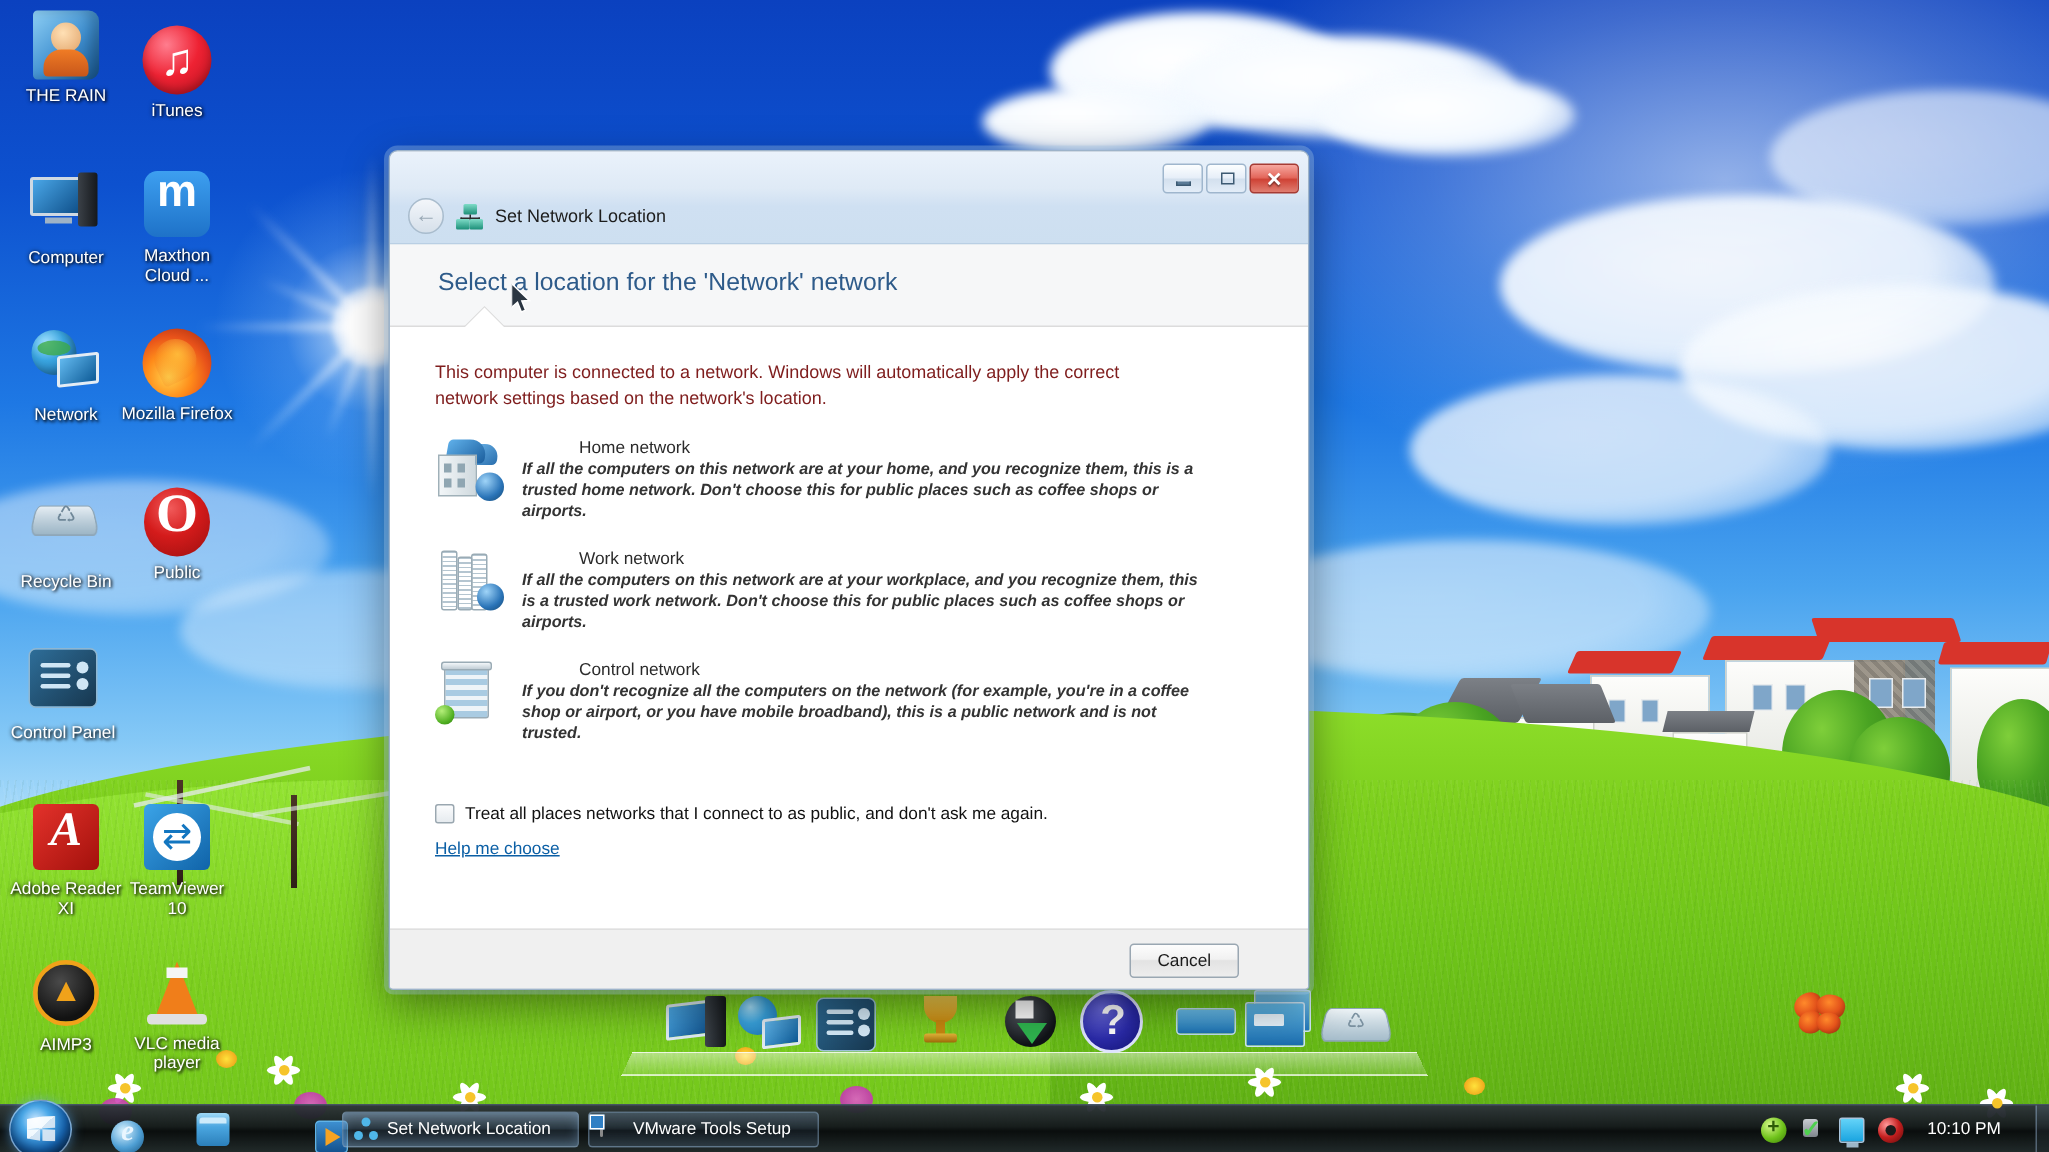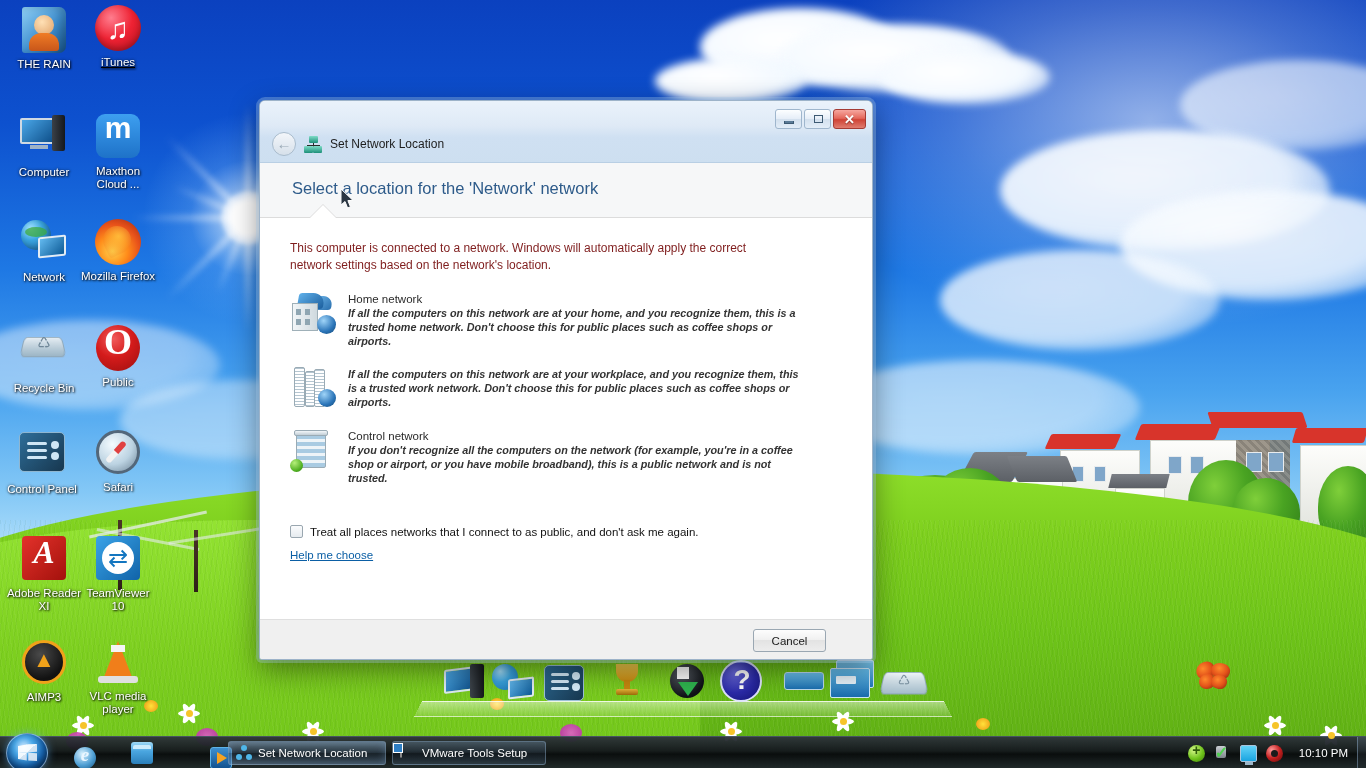--- a/index.html
+++ b/index.html
@@ -285,21 +285,21 @@
     border-bottom:14px solid #dcdcdc; z-index:0;
   }
 
   .dlg-body { background:#ffffff; height:401px; position:relative; padding:22px 30px 0 30px; }
   .intro { font-size:12px; color:#7f1d1d; line-height:17px; max-width:470px; }
 
   .net-opt { display:flex; margin-top:17px; cursor:default; }
   .net-opt:first-of-type { margin-top:22px; }
   .net-icon { width:46px; height:46px; flex:0 0 46px; margin-right:12px; position:relative; }
   .net-txt { padding-top:2px; }
-  .net-name { font-size:11.5px; color:#2b2b2b; font-weight:normal; margin-bottom:1px; }
+  .net-name { font-size:11.5px; color:#2b2b2b; font-weight:normal; margin-bottom:1px;margin-left:38px; }
   .net-desc { font-size:10.8px; color:#333; font-style:italic; font-weight:bold; line-height:14px; max-width:452px; }
 
   
   .nh-body{position:absolute;left:2px;top:12px;width:26px;height:28px;background:linear-gradient(to right,#f2f6f8,#cfd9de);border:1px solid #9fb0b8;}
   .nh-roof{position:absolute;left:8px;top:2px;width:26px;height:16px;border-radius:3px 12px 3px 3px;
     background:linear-gradient(135deg,#5fb0ea,#1c5f9e);transform:skewX(-10deg);}
   .nh-roof2{position:absolute;left:20px;top:5px;width:22px;height:14px;border-radius:3px 10px 3px 3px;
     background:linear-gradient(135deg,#74bdf0,#2a6fae);transform:skewX(-10deg);}
   .nh-win{position:absolute;background:#8fa6b2;width:5px;height:6px;}
   .nh-ball{position:absolute;right:0;bottom:3px;width:19px;height:19px;border-radius:50%;
@@ -389,21 +389,21 @@
   }
   .tb-task.active {
     background: linear-gradient(to bottom, rgba(150,180,210,.48) 0%, rgba(70,95,120,.42) 48%, rgba(40,55,70,.5) 52%, rgba(100,130,160,.42) 100%);
     box-shadow: inset 0 0 8px rgba(140,190,240,.28);
   }
   .task-ico { width:16px; height:16px; position:relative; flex:0 0 16px; }
   .ti-net .tn { position:absolute; width:6px; height:6px; border-radius:50%; background:#4fb6e8; }
   .ti-vm { width:15px;height:15px;background:linear-gradient(to bottom,#f2f2f2,#c9c9c9);border:1px solid #8a8a8a;border-radius:1px;position:relative;}
   .ti-vm::after{content:'';position:absolute;right:-2px;top:-2px;width:8px;height:8px;background:#2f7fc4;border:1px solid #fff;}
 
-  .tray { position:absolute; right:0; top:0; height:32px; display:flex; align-items:center; gap:9px; padding-right:10px;}
+  .tray { position:absolute; right:0; top:0; height:32px; display:flex; align-items:center; gap:9px; padding-right:24px;}
   .tray-ico { width:17px; height:17px; position:relative; cursor:default; }
   .tray-clock { color:#ffffff; font-size:11.5px; margin-left:7px; margin-right:8px; cursor:default; }
   .show-desktop { position:absolute; right:0; top:0; width:9px; height:32px;
     border-left:1px solid rgba(150,180,210,.45);
     background: linear-gradient(to bottom, rgba(120,150,180,.18), rgba(30,40,50,.18)); cursor:default; }
 
   .tr-green { border-radius:50%; background: radial-gradient(circle at 35% 30%,#d6f78a,#6ec21a 55%,#3d7a0c 100%); position:relative;}
   .tr-green::after{content:'+';position:absolute;left:0;right:0;top:-3px;text-align:center;color:#2e5c08;font-size:14px;font-weight:bold;}
   .tr-check { position:relative; }
   .tr-check::before{content:'';position:absolute;left:2px;top:1px;width:10px;height:12px;border-radius:2px;
@@ -534,21 +534,21 @@
 
   <div class="icon-grid">
 
     <div class="dicon" style="left:6px;  top:6px;">
       <div class="glyph">
           <div class="ic-user"></div>
         </div>
       <div class="lbl">THE RAIN</div>
     </div>
 
-    <div class="dicon" style="left:80px; top:4px;text-decoration:underline;">
+    <div class="dicon" style="left:80px; top:16px;">
       <div class="glyph">
           <div class="ic-itunes"></div>
         </div>
       <div class="lbl">iTunes</div>
     </div>
 
     <div class="dicon" style="left:6px;  top:112px;">
       <div class="glyph">
         <div class="ic-computer">
             <div class="mon"></div>
@@ -599,26 +599,20 @@
       <div class="lbl">Public</div>
     </div>
 
     <div class="dicon" style="left:4px;  top:428px;">
       <div class="glyph">
           <div class="ic-cpanel"></div>
         </div>
       <div class="lbl">Control Panel</div>
     </div>
 
-    <div class="dicon" style="left:80px; top:428px;">
-      <div class="glyph">
-          <div class="ic-safari"></div>
-        </div>
-      <div class="lbl">Safari</div>
-    </div>
 
     <div class="dicon" style="left:6px;  top:534px;">
       <div class="glyph">
           <div class="ic-adobe"></div>
         </div>
       <div class="lbl">Adobe Reader XI</div>
     </div>
 
     <div class="dicon" style="left:80px; top:534px;">
       <div class="glyph">
@@ -745,20 +739,21 @@
       </div>
 
       <div class="net-opt">
         <div class="net-icon">
           <span class="nw-tower" style="left:4px;top:2px;width:11px;height:40px;"></span>
           <span class="nw-tower" style="left:15px;top:6px;width:10px;height:36px;"></span>
           <span class="nw-tower" style="left:24px;top:4px;width:11px;height:38px;"></span>
           <span class="nw-ball"></span>
         </div>
         <div class="net-txt">
+          <div class="net-name">Work network</div>
           <div class="net-desc">If all the computers on this network are at your workplace, and you recognize them, this is a trusted work network.  Don't choose this for public places such as coffee shops or airports.</div>
         </div>
       </div>
 
       <div class="net-opt">
         <div class="net-icon">
           <span class="np-block"></span>
           <span class="np-top"></span>
           <span class="np-plug"></span>
         </div>

